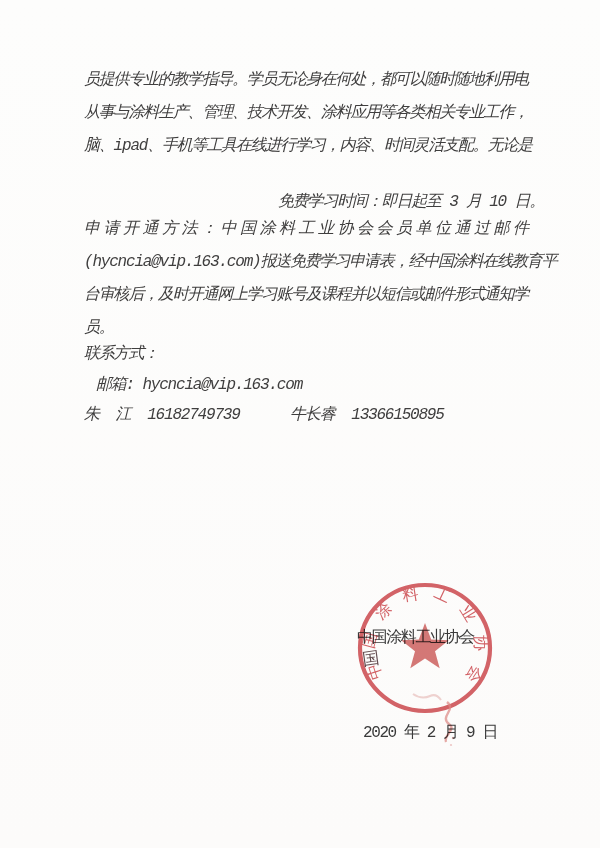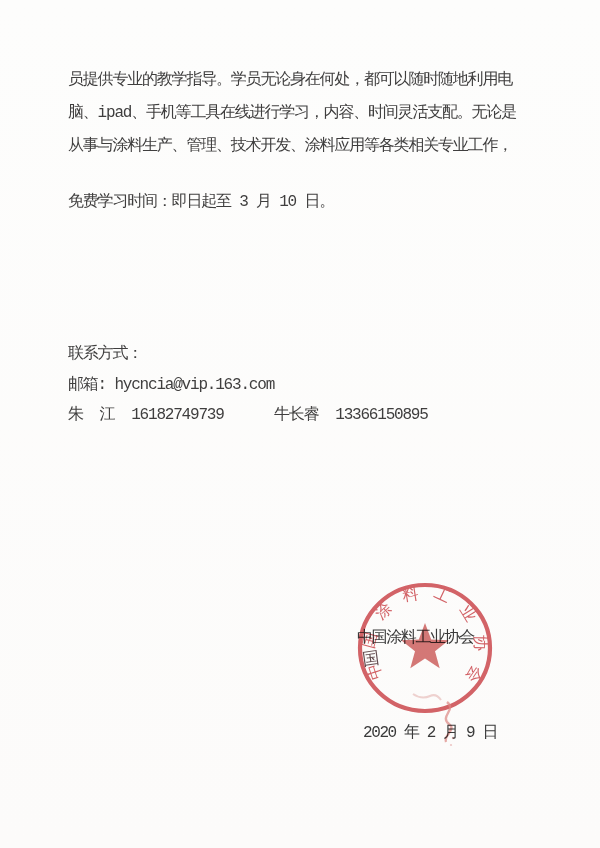--- a/index.html
+++ b/index.html
@@ -4,34 +4,34 @@
 <style>
   html,body { margin:0; padding:0; background:#ffffff; }
   .page {
     position:relative;
     width:600px; height:848px;
     background:linear-gradient(180deg,#fdfdfc 0%,#fcfbfa 100%);
     font-family:"Liberation Mono","DejaVu Sans Mono","Liberation Serif",serif;
     color:#3f3e3e;
     overflow:hidden;
   }
-  .textblock { position:absolute; left:68px; width:460px; }
+  .textblock { position:absolute; left:84px; width:460px;font-style:italic; }
   .line {
     white-space:pre;
     font-size:16px;
     letter-spacing:-1.2px;
     line-height:33px;
     height:33px;
   }
   .line.justified { letter-spacing:3.5px; }
   #para-intro     { top:64px; }
-  #para-free-time { top:186px; }
+  #para-free-time { top:186px;text-align:right; }
   #para-apply     { top:213px; }
   #contact-heading{ top:338px; }
-  #contact-email  { top:369px; }
+  #contact-email  { top:369px;margin-left:12px; }
   #contact-row1   { top:399px; }
   #contact-row2   { top:431px; }
   .signature {
     position:absolute;
     font-size:16px;
     letter-spacing:-1.4px;
     white-space:pre;
     color:#3a3a3a;
     line-height:20px;
   }
@@ -44,28 +44,34 @@
     opacity:0.94;
   }
 </style>
 </head>
 <body>
 
 <div class="page">
 
   <div class="textblock" id="para-intro">
     <div class="line">员提供专业的教学指导。学员无论身在何处，都可以随时随地利用电</div>
+    <div class="line">从事与涂料生产、管理、技术开发、涂料应用等各类相关专业工作，</div>
     <div class="line">脑、ipad、手机等工具在线进行学习，内容、时间灵活支配。无论是</div>
-    <div class="line">从事与涂料生产、管理、技术开发、涂料应用等各类相关专业工作，</div>
   </div>
 
   <div class="textblock" id="para-free-time">
     <div class="line">免费学习时间：即日起至 3 月 10 日。</div>
   </div>
 
+  <div class="textblock" id="para-apply">
+    <div class="line justified">申请开通方法：中国涂料工业协会会员单位通过邮件</div>
+    <div class="line">(hycncia@vip.163.com)报送免费学习申请表，经中国涂料在线教育平</div>
+    <div class="line">台审核后，及时开通网上学习账号及课程并以短信或邮件形式通知学</div>
+    <div class="line">员。</div>
+  </div>
 
   <div class="textblock" id="contact-heading">
     <div class="line">联系方式：</div>
   </div>
   <div class="textblock" id="contact-email">
     <div class="line">邮箱: hycncia@vip.163.com</div>
   </div>
   <div class="textblock" id="contact-row1">
     <div class="line">朱  江  16182749739      牛长睿  13366150895</div>
   </div>

